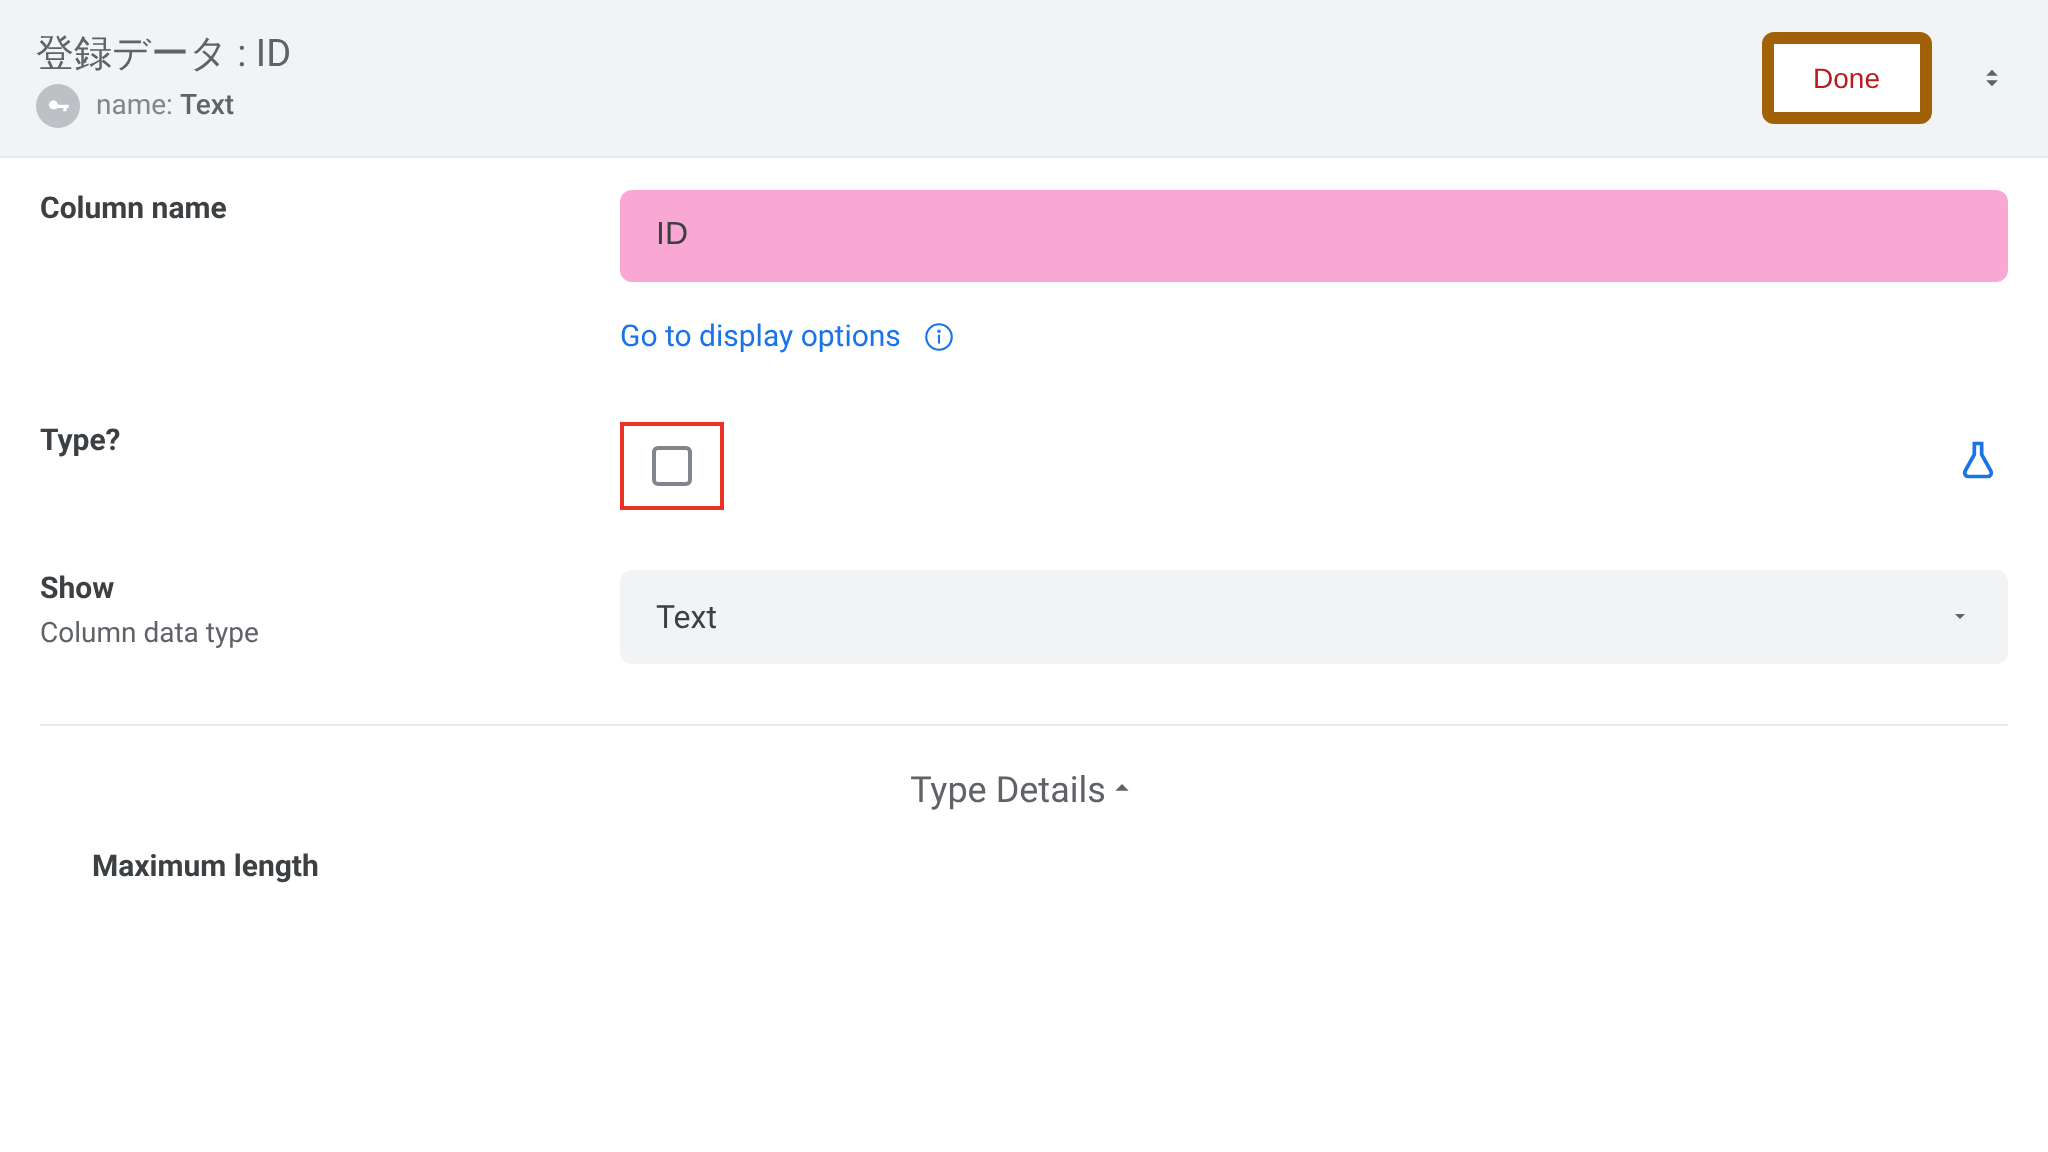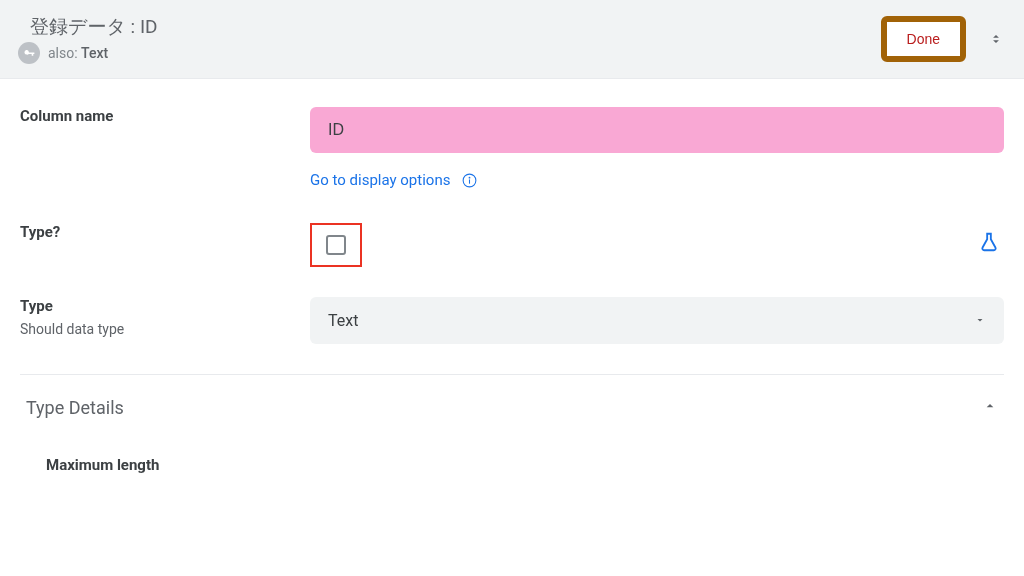--- a/index.html
+++ b/index.html
@@ -1,31 +1,31 @@
 <!DOCTYPE html>
 <html><head>
   <meta charset="utf-8">
   <style>
     * { box-sizing: border-box; margin: 0; padding: 0; }
     body { font-family: 'Roboto', 'Helvetica Neue', Arial, sans-serif; width: 1024px; height: 576px; background: #fff; color: #3c4043; overflow: hidden; }
     
     .header { background: #f1f3f4; padding: 14px 18px; display: flex; align-items: center; justify-content: space-between; border-bottom: 1px solid #e8eaed; }
     .header-left { display: flex; flex-direction: column; gap: 2px; }
-    .header-title { font-size: 19px; color: #5f6368; font-weight: 400; margin-left: 12px; }
+    .header-title { font-size: 19px; color: #5f6368; font-weight: 400; }
     .header-sub { display: flex; align-items: center; gap: 8px; }
     .key-icon { width: 22px; height: 22px; display: inline-flex; align-items: center; justify-content: center; background: #bdc1c6; border-radius: 50%; }
     .key-icon svg { width: 13px; height: 13px; fill: #fff; }
     .header-type { font-size: 14px; color: #80868b; }
     .header-type strong { font-weight: 500; color: #5f6368; }
     .header-right { display: flex; align-items: center; gap: 20px; }
     .done-btn { background: #fff; border: 6px solid #a16207; color: #b91c1c; font-size: 14px; font-weight: 500; padding: 9px 20px; border-radius: 6px; cursor: pointer; }
     .sort-icon { width: 20px; height: 20px; display: inline-flex; flex-direction: column; align-items: center; justify-content: center; cursor: pointer; }
     .sort-icon svg { width: 14px; height: 14px; fill: #5f6368; }
     
-    .content { padding: 28px 20px 0 20px; }
+    .content { padding: 16px 20px 0 20px; }
     
     .field-row { display: flex; align-items: flex-start; margin-bottom: 24px; position: relative; }
     .field-label { width: 290px; flex-shrink: 0; padding-right: 20px; }
     .field-label-title { font-size: 15px; font-weight: 700; color: #3c4043; margin-bottom: 4px; }
     .field-label-desc { font-size: 14px; color: #5f6368; line-height: 1.5; }
     .field-control { flex: 1; display: flex; align-items: center; }
     
     .text-input { width: 100%; background: #f9a8d4; border: none; border-radius: 6px; padding: 14px 18px; font-size: 16px; color: #3c4043; }
     
     .link-row { margin-left: 290px; display: flex; align-items: center; gap: 10px; margin-bottom: 34px; margin-top: -6px; }
@@ -37,41 +37,41 @@
     .checkbox { width: 20px; height: 20px; border: 2px solid #80868b; border-radius: 3px; background: #fff; cursor: pointer; }
     
     .flask-icon { position: absolute; right: 4px; top: 8px; width: 22px; height: 22px; cursor: pointer; }
     .flask-icon svg { width: 22px; height: 22px; fill: none; stroke: #1a73e8; stroke-width: 2; }
     
     .select { width: 100%; background: #f1f3f4; border: none; border-radius: 6px; padding: 14px 18px; font-size: 16px; color: #3c4043; display: flex; align-items: center; justify-content: space-between; cursor: pointer; }
     .select-arrow svg { width: 12px; height: 12px; fill: #5f6368; }
     
     .divider { height: 1px; background: #e8eaed; margin: 30px 0 18px 0; }
     
-    .section-header { display: flex; align-items: center; justify-content: space-between; padding: 4px 6px 18px 6px; cursor: pointer; }
+    .section-header { display: flex; align-items: center; justify-content: center; padding: 4px 6px 18px 6px; cursor: pointer; }
     .section-title { font-size: 18px; color: #5f6368; font-weight: 400; }
     .expand-icon svg { width: 16px; height: 16px; fill: #5f6368; }
     
-    .sub-field { padding-left: 26px; margin-top: 20px; }
+    .sub-field { padding-left: 26px; }
     .sub-field .field-label-title { font-size: 15px; font-weight: 700; }
   </style>
 </head>
 <body>
 
 <div class="header">
   <div class="header-left">
     <div class="header-title">登録データ : ID</div>
     <div class="header-sub">
       <span class="key-icon">
         <svg viewBox="0 0 24 24">
             <path d="M7 14a4 4 0 1 1 0-8 4 4 0 0 1 0 8zm3.65-4H21v3h-2v3h-3v-3h-5.35A4 4 0 0 1 7 14a4 4 0 1 1 3.65-4z"></path>
           </svg>
       </span>
       <span class="header-type">
-        <span>also:</span> <strong>Text</strong>
+        <span>name:</span> <strong>Text</strong>
       </span>
     </div>
   </div>
   <div class="header-right">
     <button class="done-btn">Done</button>
     <span class="sort-icon">
       <svg viewBox="0 0 24 24">
           <path d="M7 14l5 5 5-5H7zM7 10l5-5 5 5H7z"></path>
         </svg>
     </span>
@@ -111,22 +111,22 @@
     </div>
     <span class="flask-icon">
       <svg viewBox="0 0 24 24">
           <path d="M9 3h6M10 3v6l-5 9a2 2 0 0 0 1.8 3h10.4a2 2 0 0 0 1.8-3l-5-9V3"></path>
         </svg>
     </span>
   </div>
 
   <div class="field-row" style="margin-top:30px;">
     <div class="field-label">
-      <div class="field-label-title">Type</div>
-      <div class="field-label-desc">Should data type</div>
+      <div class="field-label-title">Show</div>
+      <div class="field-label-desc">Column data type</div>
     </div>
     <div class="field-control">
       <div class="select">
         <span>Text</span>
         <span class="select-arrow">
           <svg viewBox="0 0 24 24">
               <path d="M7 10l5 5 5-5z"></path>
             </svg>
         </span>
       </div>

